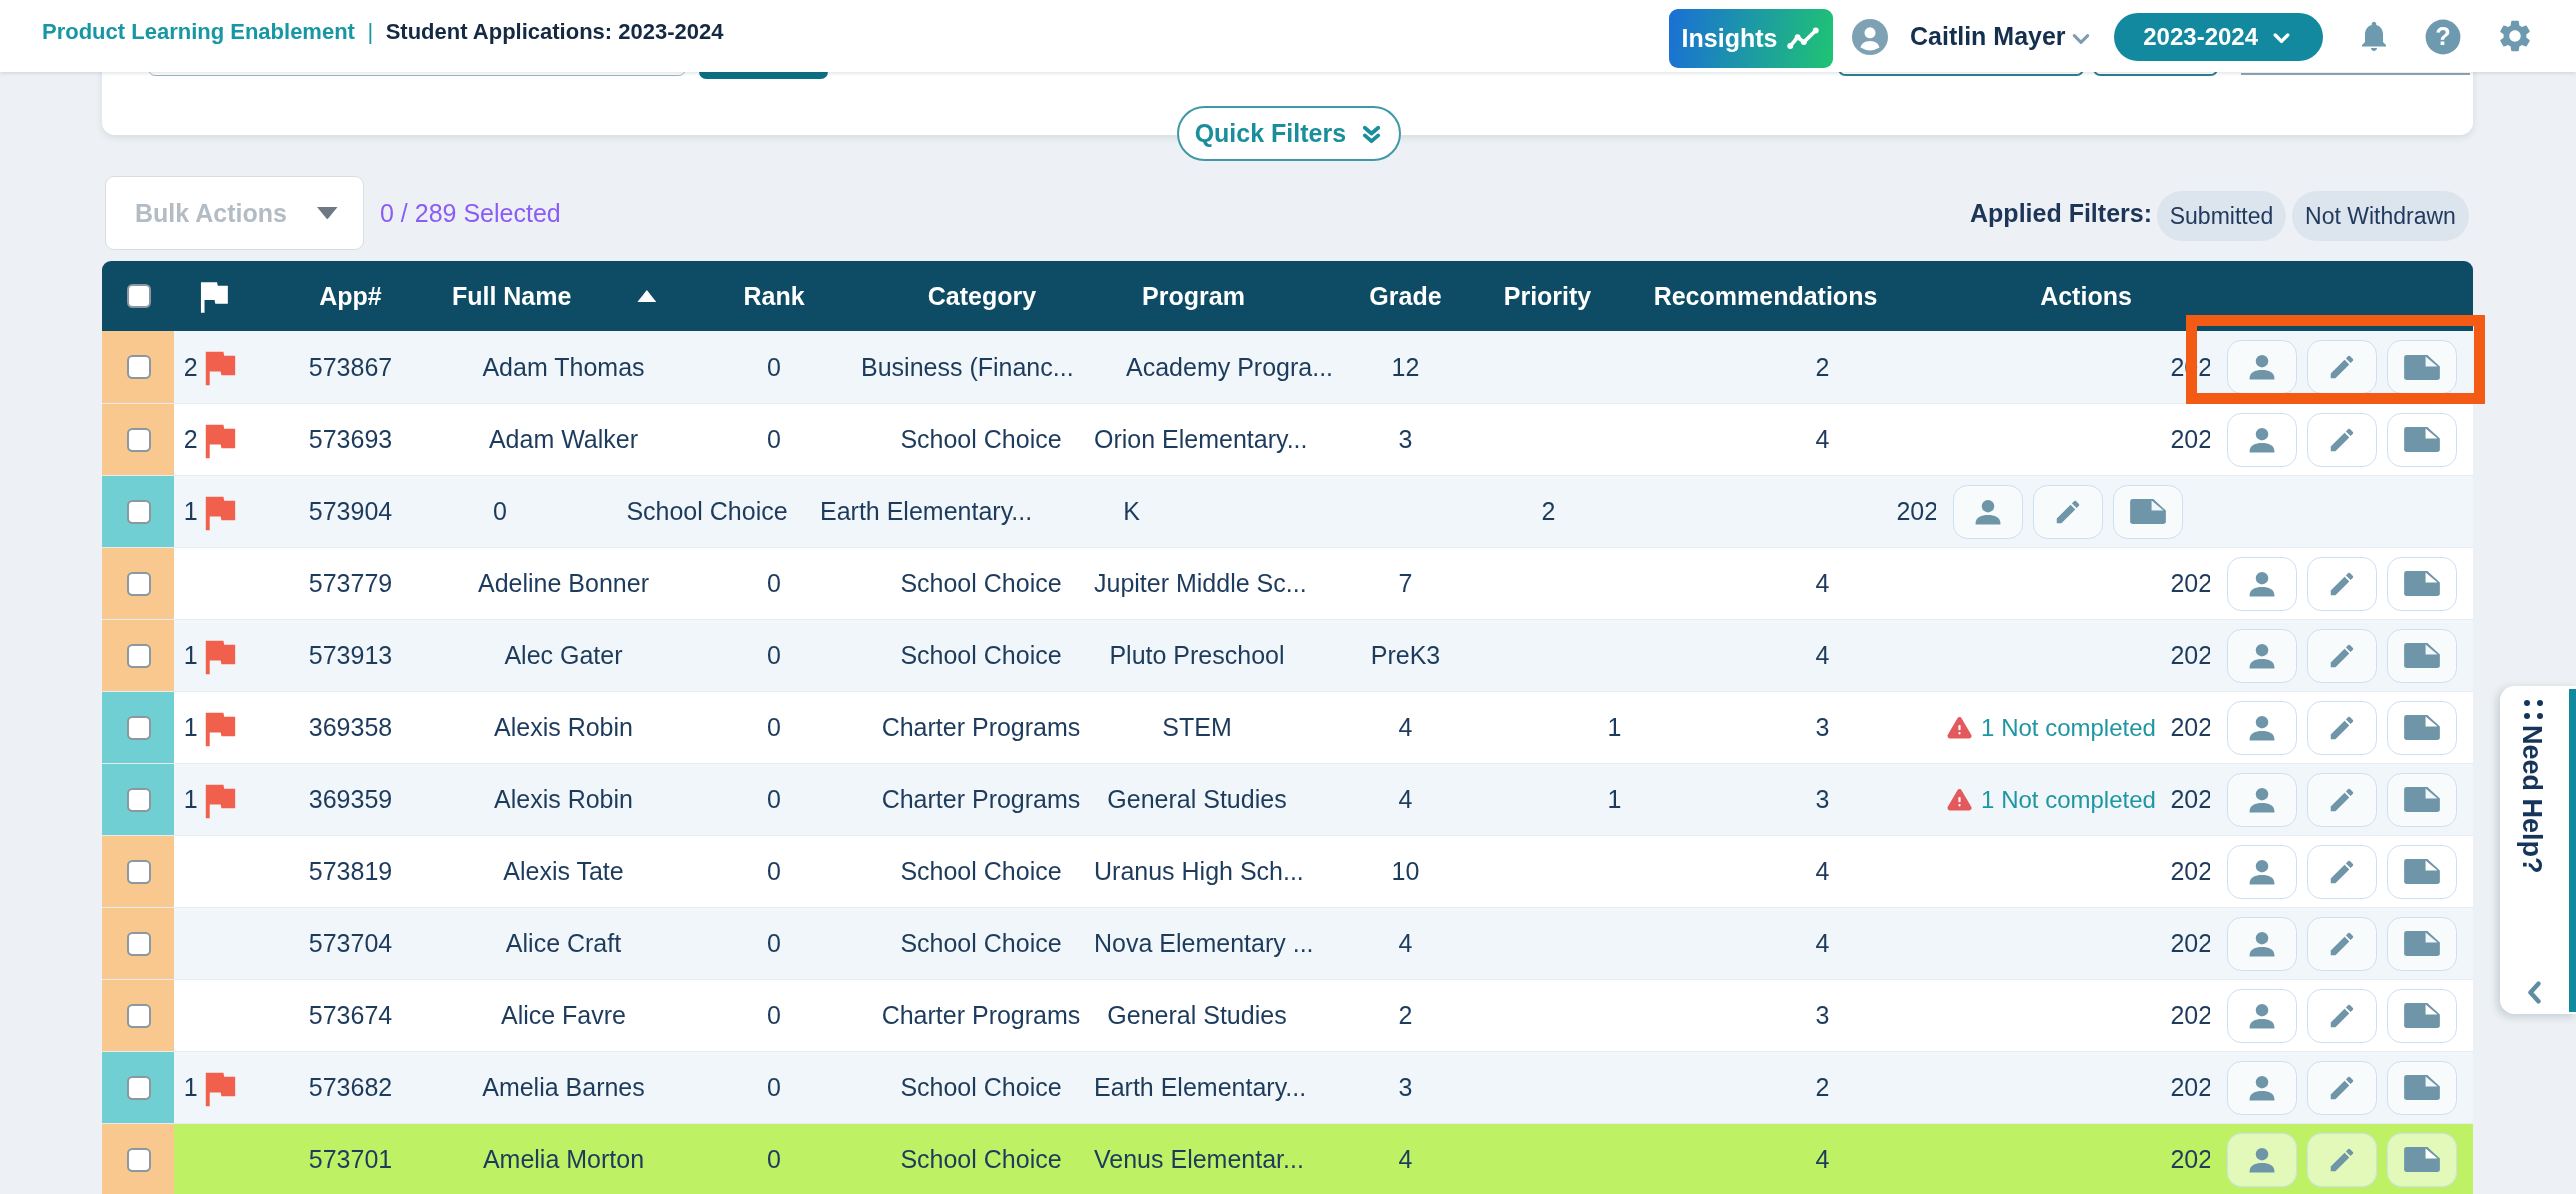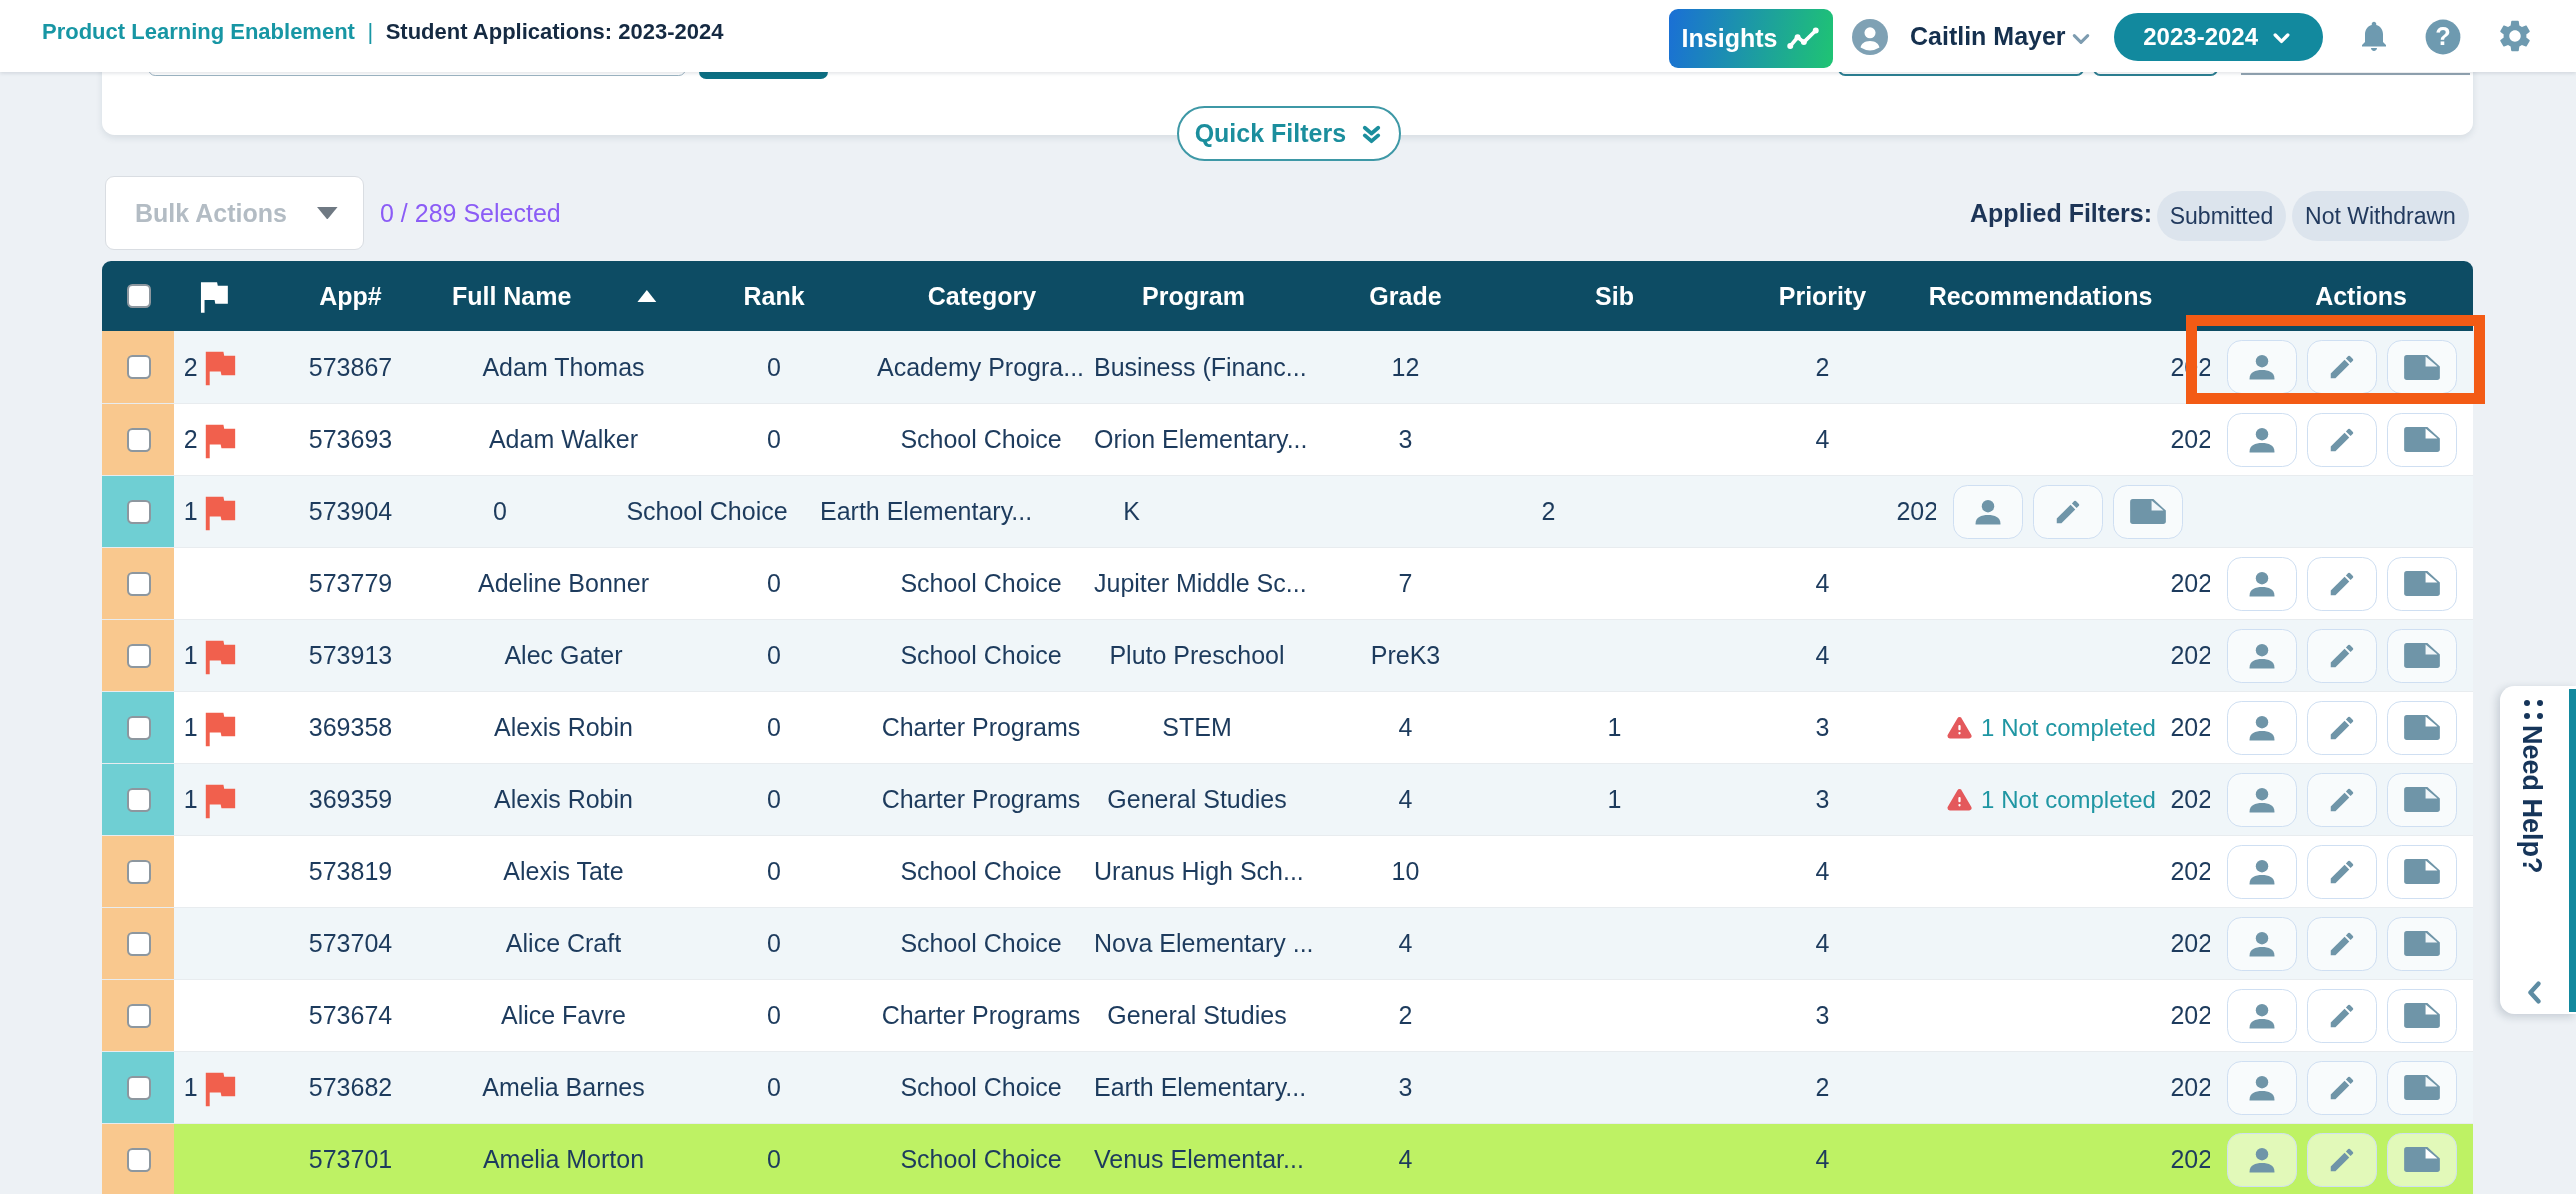--- a/index.html
+++ b/index.html
@@ -95,41 +95,40 @@
         </svg>
       </div>
       <div class="hcell" style="width:143px">App#</div>
       <div class="hcell" style="width:274px;padding-right:9px">Full Name<svg width="19.7" height="12.5" viewBox="0 0 22 14" style="margin-left:66px">
           <path fill="#fff" d="M11 0L22 14H0z"></path>
         </svg></div>
       <div class="hcell" style="width:156px">Rank</div>
       <div class="hcell" style="width:233px;padding-left:27px">Category</div>
       <div class="hcell" style="width:249px;padding-right:32px">Program</div>
       <div class="hcell" style="width:143px">Grade</div>
-      <div class="hcell" style="width:275px">Sib</div>
       <div class="hcell" style="width:141px">Priority</div>
       <div class="hcell" style="width:272px;padding-left:23px">Recommendations</div>
       <div class="hcell" style="width:45px"></div>
       <div class="hcell" style="width:264px;padding-left:38px">Actions</div>
     </div>
 <div class="row" style="height:72px;background:#f0f6f9;">
       <div class="cell" style="width:72px;background:#f9c88e">
         <span style="display:inline-block;width:24px;height:24px;background:#fff;margin-left:1.8px;border:2.7px solid #8d979f;border-radius:5.4px;box-sizing:border-box"></span>
       </div>
       <div class="cell" style="width:105px;justify-content:flex-start;padding-left:9.8px;gap:9.8px">
         <span>2</span>
         <span style="margin:7.2px 0 0 -11.6px"><svg width="47" height="47" viewBox="0 0 24 24" fill="#f1604d">
             <path d="M14.4 6L14 4H5v17h2v-7h5.6l.4 2h7V6z"></path>
           </svg></span>
       </div>
       <div class="cell" style="width:143px">573867</div>
       <div class="cell" style="width:274px;padding-left:9px">Adam Thomas</div>
       <div class="cell" style="width:156px">0</div>
+      <div class="cell" style="width:249px;justify-content:flex-start;padding-left:9px">Business (Financ...</div>
       <div class="cell" style="width:233px;justify-content:flex-start;padding-left:25px">Academy Progra...</div>
-      <div class="cell" style="width:249px;justify-content:flex-start;padding-left:9px">Business (Financ...</div>
       <div class="cell" style="width:143px">12</div>
       <div class="cell" style="width:275px"></div>
       <div class="cell" style="width:141px">2</div>
       <div class="cell" style="width:272px"></div>
       <div class="cell" style="width:45px;overflow:hidden;justify-content:flex-start;padding-left:5.4px">
         <span style="white-space:nowrap">2023-2024</span>
       </div>
       <div class="cell" style="width:264px;gap:9.8px">
         <div class="actbtn">
           <svg width="32" height="32" viewBox="0 0 36 36" fill="#6f95a8">

